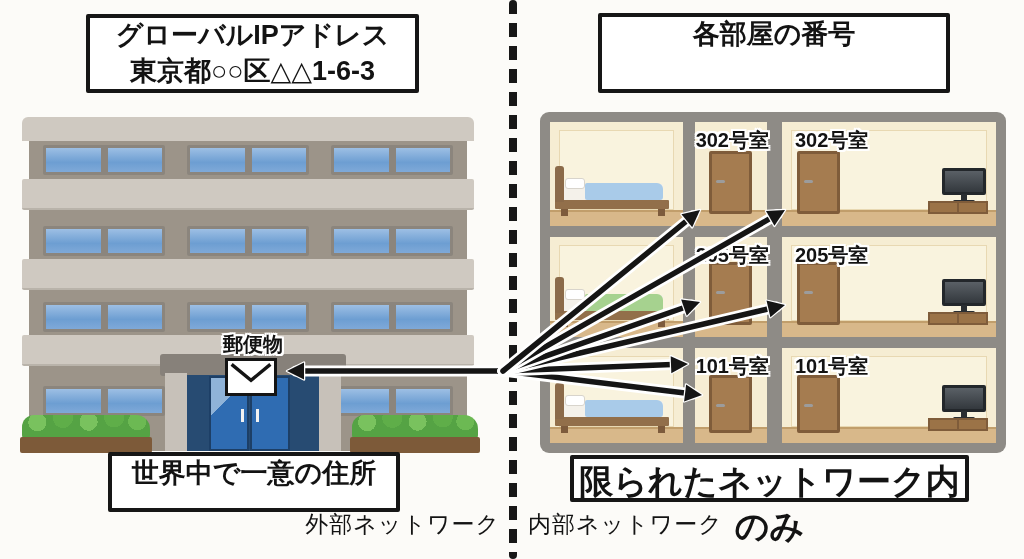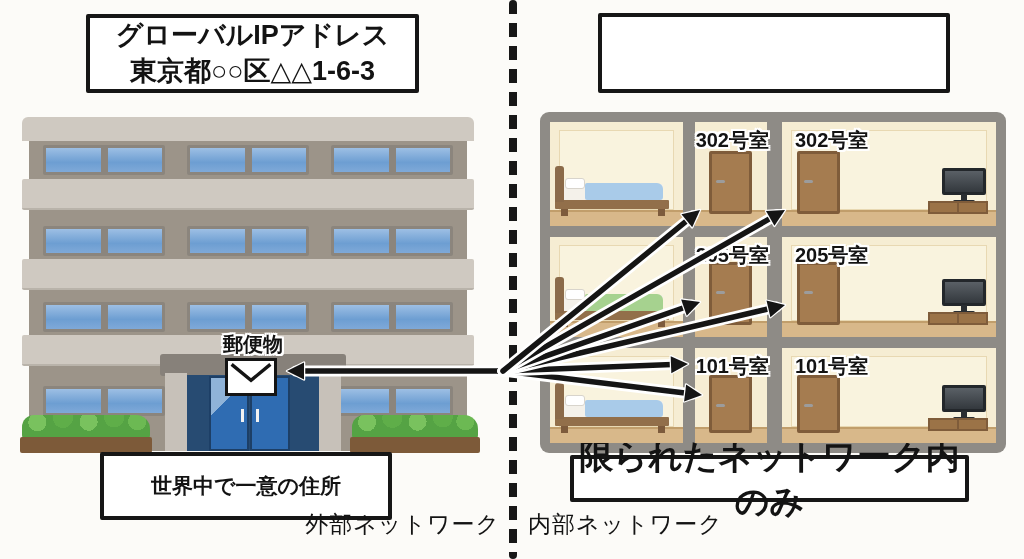--- a/index.html
+++ b/index.html
@@ -1,32 +1,32 @@
 <!DOCTYPE html>
 <html><head>
 <meta charset="utf-8">
 <style>
   html,body{margin:0;padding:0;}
   .stage{position:relative;width:1024px;height:559px;overflow:hidden;background:#fcfbf8;
          font-family:"Liberation Sans","DejaVu Sans",sans-serif;color:#131313;}
   
   .tbox{position:absolute;background:#fff;border:4px solid #161616;border-radius:2px;
-        display:flex;flex-direction:column;align-items:center;justify-content:center;
+        display:flex;flex-direction:column;align-items:center;justify-content:space-between;
         font-weight:800;text-align:center;box-sizing:border-box;}
   .tbox .ln{line-height:1.32;}
   .halo{text-shadow:-2px -2px 0 #fff,0 -2px 0 #fff,2px -2px 0 #fff,-2px 0 0 #fff,
         2px 0 0 #fff,-2px 2px 0 #fff,0 2px 0 #fff,2px 2px 0 #fff;}
   .netlbl{position:absolute;font-size:23px;font-weight:400;letter-spacing:1px;}
   
   .divider{position:absolute;left:509px;top:0;width:8px;height:559px;border-radius:4px;
            background:repeating-linear-gradient(180deg,#171717 0 14px,transparent 14px 23px);z-index:5;}
   
   .title-left{left:86px;top:14px;width:333px;height:79px;font-size:27px;}
   .title-right{left:598px;top:13px;width:352px;height:80px;font-size:27px;}
-  .box-left{left:100px;top:452px;width:292px;height:68px;font-size:21px;}
+  .box-left{left:108px;top:452px;width:292px;height:60px;font-size:27px;}
   .box-right{left:570px;top:455px;width:399px;height:47px;font-size:34px;}
   .net-left{left:250px;top:509px;width:250px;text-align:right;}
   .net-right{left:528px;top:509px;}
   
   .building{position:absolute;left:22px;top:108px;width:452px;height:340px;margin-top:9px;}
   .cap{height:24px;background:#cfc9c1;border-radius:6px 6px 0 0;}
   .slab{height:31px;background:#cfc9c1;border-radius:2px;border-bottom:2px solid #b9b3aa;box-sizing:border-box;}
   .band{margin:0 7px;background:#9c9489;display:flex;justify-content:center;gap:22px;box-sizing:border-box;}
   .b1{height:38px;align-items:flex-end;padding-bottom:4px;}
   .b2{height:49px;align-items:flex-end;padding-bottom:3px;}
@@ -105,20 +105,21 @@
 <body>
 
 <div class="stage">
 
   <div class="tbox title-left">
     <div class="ln">グローバルIPアドレス</div>
     <div class="ln">東京都○○区△△1-6-3</div>
   </div>
 
   <div class="tbox title-right">
+    <div class="ln">各部屋の番号</div>
   </div>
 
   <div class="building">
     <div class="cap"></div>
     <div class="band b1">
         <div class="winpair">
           <div class="pane"></div>
           <div class="pane"></div>
         </div>
         <div class="winpair">

